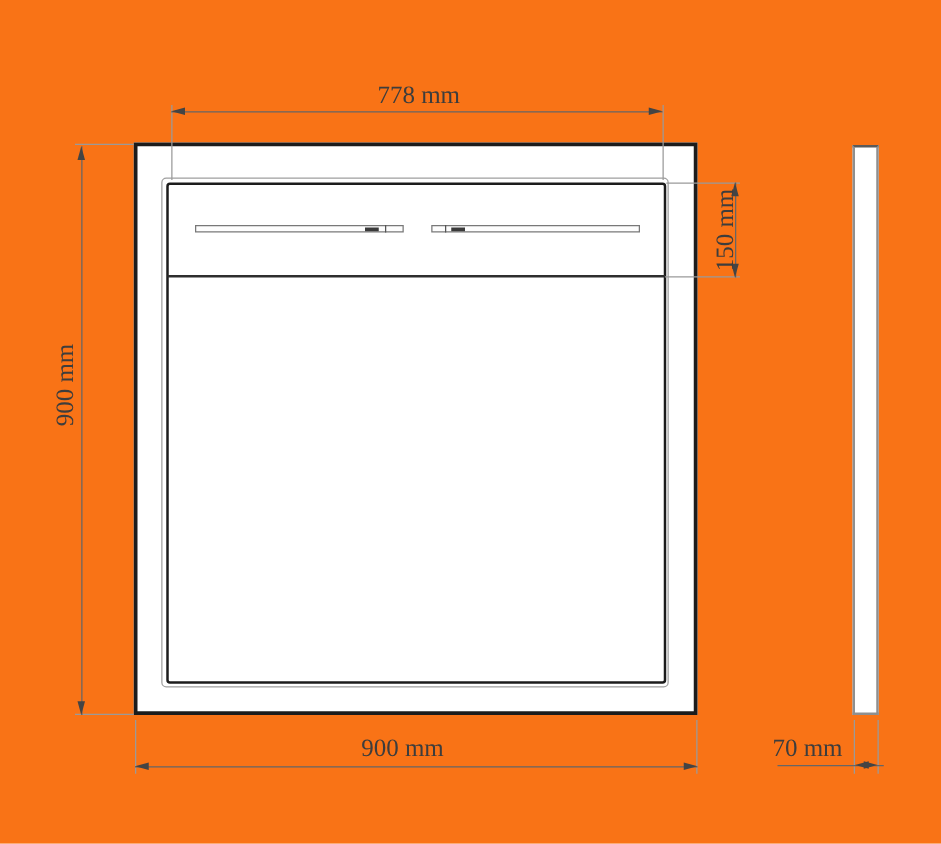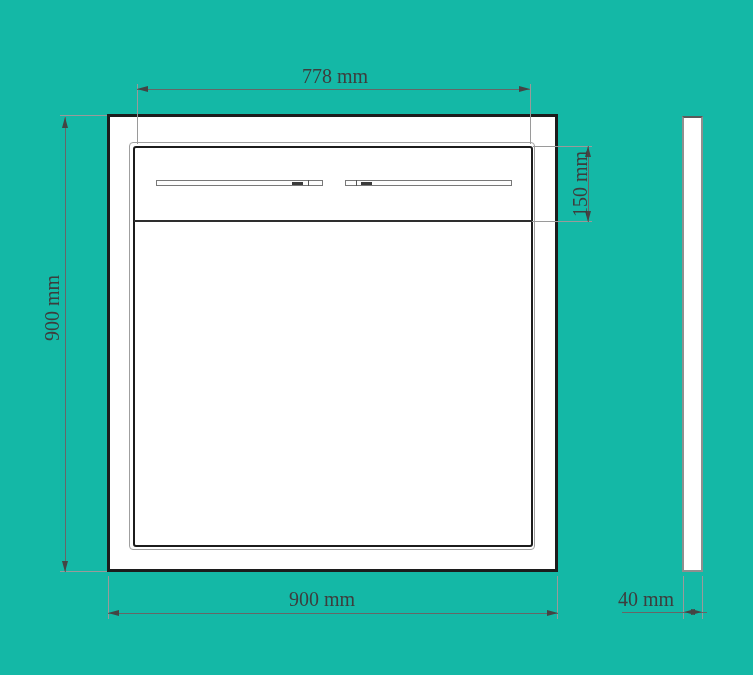--- a/index.html
+++ b/index.html
@@ -1,17 +1,17 @@
 <!DOCTYPE html>
 <html><head>
 <meta charset="utf-8">
 <style>
   html,body{margin:0;padding:0;background:#ffffff;}
   #canvas{
-    position:relative;width:753px;height:675px;background:#14b8a6;overflow:hidden;
+    position:relative;width:753px;height:675px;background:#f97316;overflow:hidden;
     font-family:"Liberation Serif", serif;color:#3d3d3d;
   }
   .abs{position:absolute;box-sizing:border-box;}
   
   .hline{height:1px;background:#8c8c8c;}
   .vline{width:1px;background:#8c8c8c;}
   .dimline-h{height:1px;background:#666;}
   .dimline-v{width:1px;background:#666;}
   .extline{background:#9a9a9a;}
   
@@ -82,15 +82,15 @@
   <div class="abs arr arr-right" style="left:547px;top:610px;"></div>
   <div class="abs dim-label" style="left:222px;top:588px;width:200px;">900 mm</div>
 
   <div class="abs side-panel" style="left:682px;top:116px;width:21px;height:456px;"></div>
 
   <div class="abs vline extline" style="left:683px;top:576px;height:43px;"></div>
   <div class="abs vline extline" style="left:702px;top:576px;height:43px;"></div>
   <div class="abs dimline-h" style="left:622px;top:612px;width:85px;"></div>
   <div class="abs arr arr-left" style="left:684px;top:609px;"></div>
   <div class="abs arr arr-right" style="left:691px;top:609px;"></div>
-  <div class="abs dim-label" style="left:596px;top:588px;width:100px;">40 mm</div>
+  <div class="abs dim-label" style="left:596px;top:588px;width:100px;">70 mm</div>
 
 </div>
 
 </body></html>

